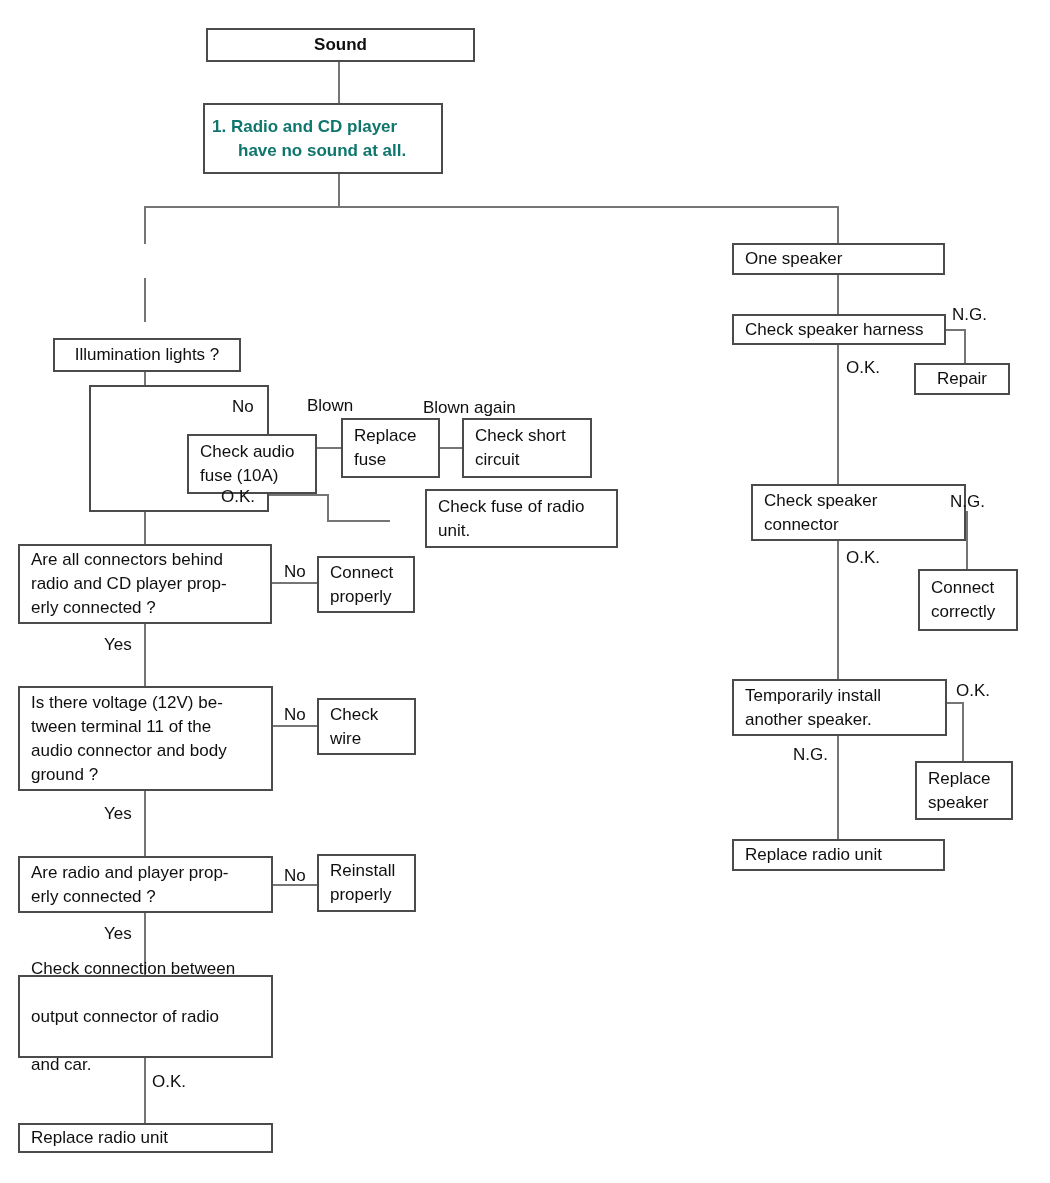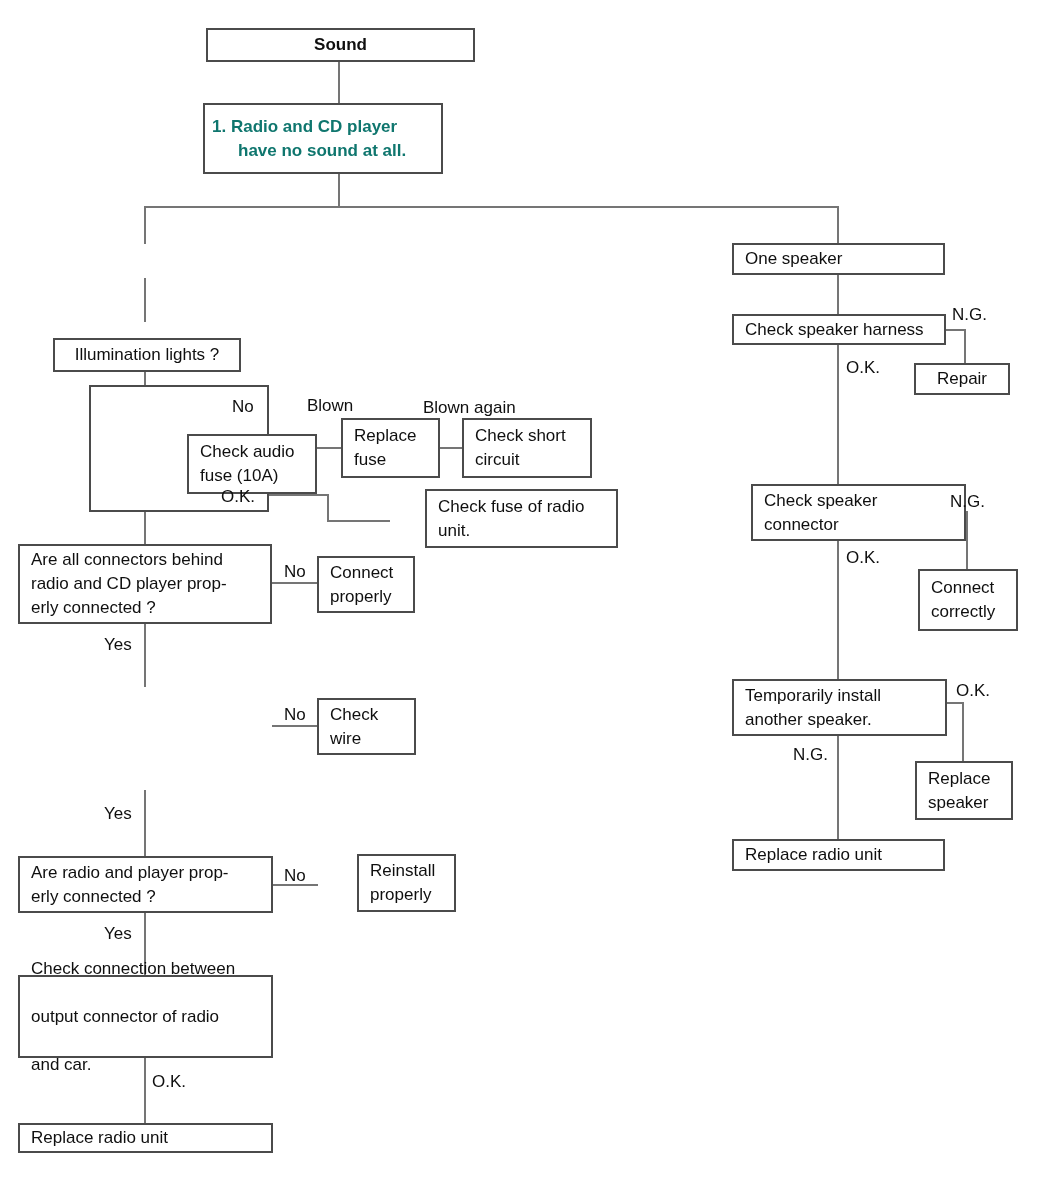--- a/index.html
+++ b/index.html
@@ -111,29 +111,35 @@
     </div>
     <div class="node" style="left: 18px; top: 544px; width: 254px; height: 80px; border-color: rgb(75, 75, 75); color: rgb(15, 15, 15);">
       <div class="nline">Are all connectors behind</div>
       <div class="nline">radio and CD player prop-</div>
       <div class="nline">erly connected ?</div>
     </div>
     <div class="node" style="left: 317px; top: 556px; width: 98px; height: 57px; border-color: rgb(75, 75, 75); color: rgb(15, 15, 15);">
       <div class="nline">Connect</div>
       <div class="nline">properly</div>
     </div>
+    <div class="node" style="left: 18px; top: 686px; width: 255px; height: 105px; border-color: rgb(75, 75, 75); color: rgb(15, 15, 15);">
+      <div class="nline">Is there voltage (12V) be-</div>
+      <div class="nline">tween terminal 11 of the</div>
+      <div class="nline">audio connector and body</div>
+      <div class="nline">ground ?</div>
+    </div>
     <div class="node" style="left: 317px; top: 698px; width: 99px; height: 57px; border-color: rgb(75, 75, 75); color: rgb(15, 15, 15);">
       <div class="nline">Check</div>
       <div class="nline">wire</div>
     </div>
     <div class="node" style="left: 18px; top: 856px; width: 255px; height: 57px; border-color: rgb(75, 75, 75); color: rgb(15, 15, 15);">
       <div class="nline">Are radio and player prop-</div>
       <div class="nline">erly connected ?</div>
     </div>
-    <div class="node" style="left: 317px; top: 854px; width: 99px; height: 58px; border-color: rgb(75, 75, 75); color: rgb(15, 15, 15); margin-left: 40px;">
+    <div class="node" style="left: 317px; top: 854px; width: 99px; height: 58px; border-color: rgb(75, 75, 75); color: rgb(15, 15, 15);">
       <div class="nline">Reinstall</div>
       <div class="nline">properly</div>
     </div>
     <div class="node" style="left: 18px; top: 975px; width: 255px; height: 83px; border-color: rgb(75, 75, 75); color: rgb(15, 15, 15); gap: 24px;">
       <div class="nline">Check connection between</div>
       <div class="nline">output connector of radio</div>
       <div class="nline">and car.</div>
     </div>
     <div class="node" style="left: 18px; top: 1123px; width: 255px; height: 30px; border-color: rgb(75, 75, 75); color: rgb(15, 15, 15);">
       <div class="nline">Replace radio unit</div>

